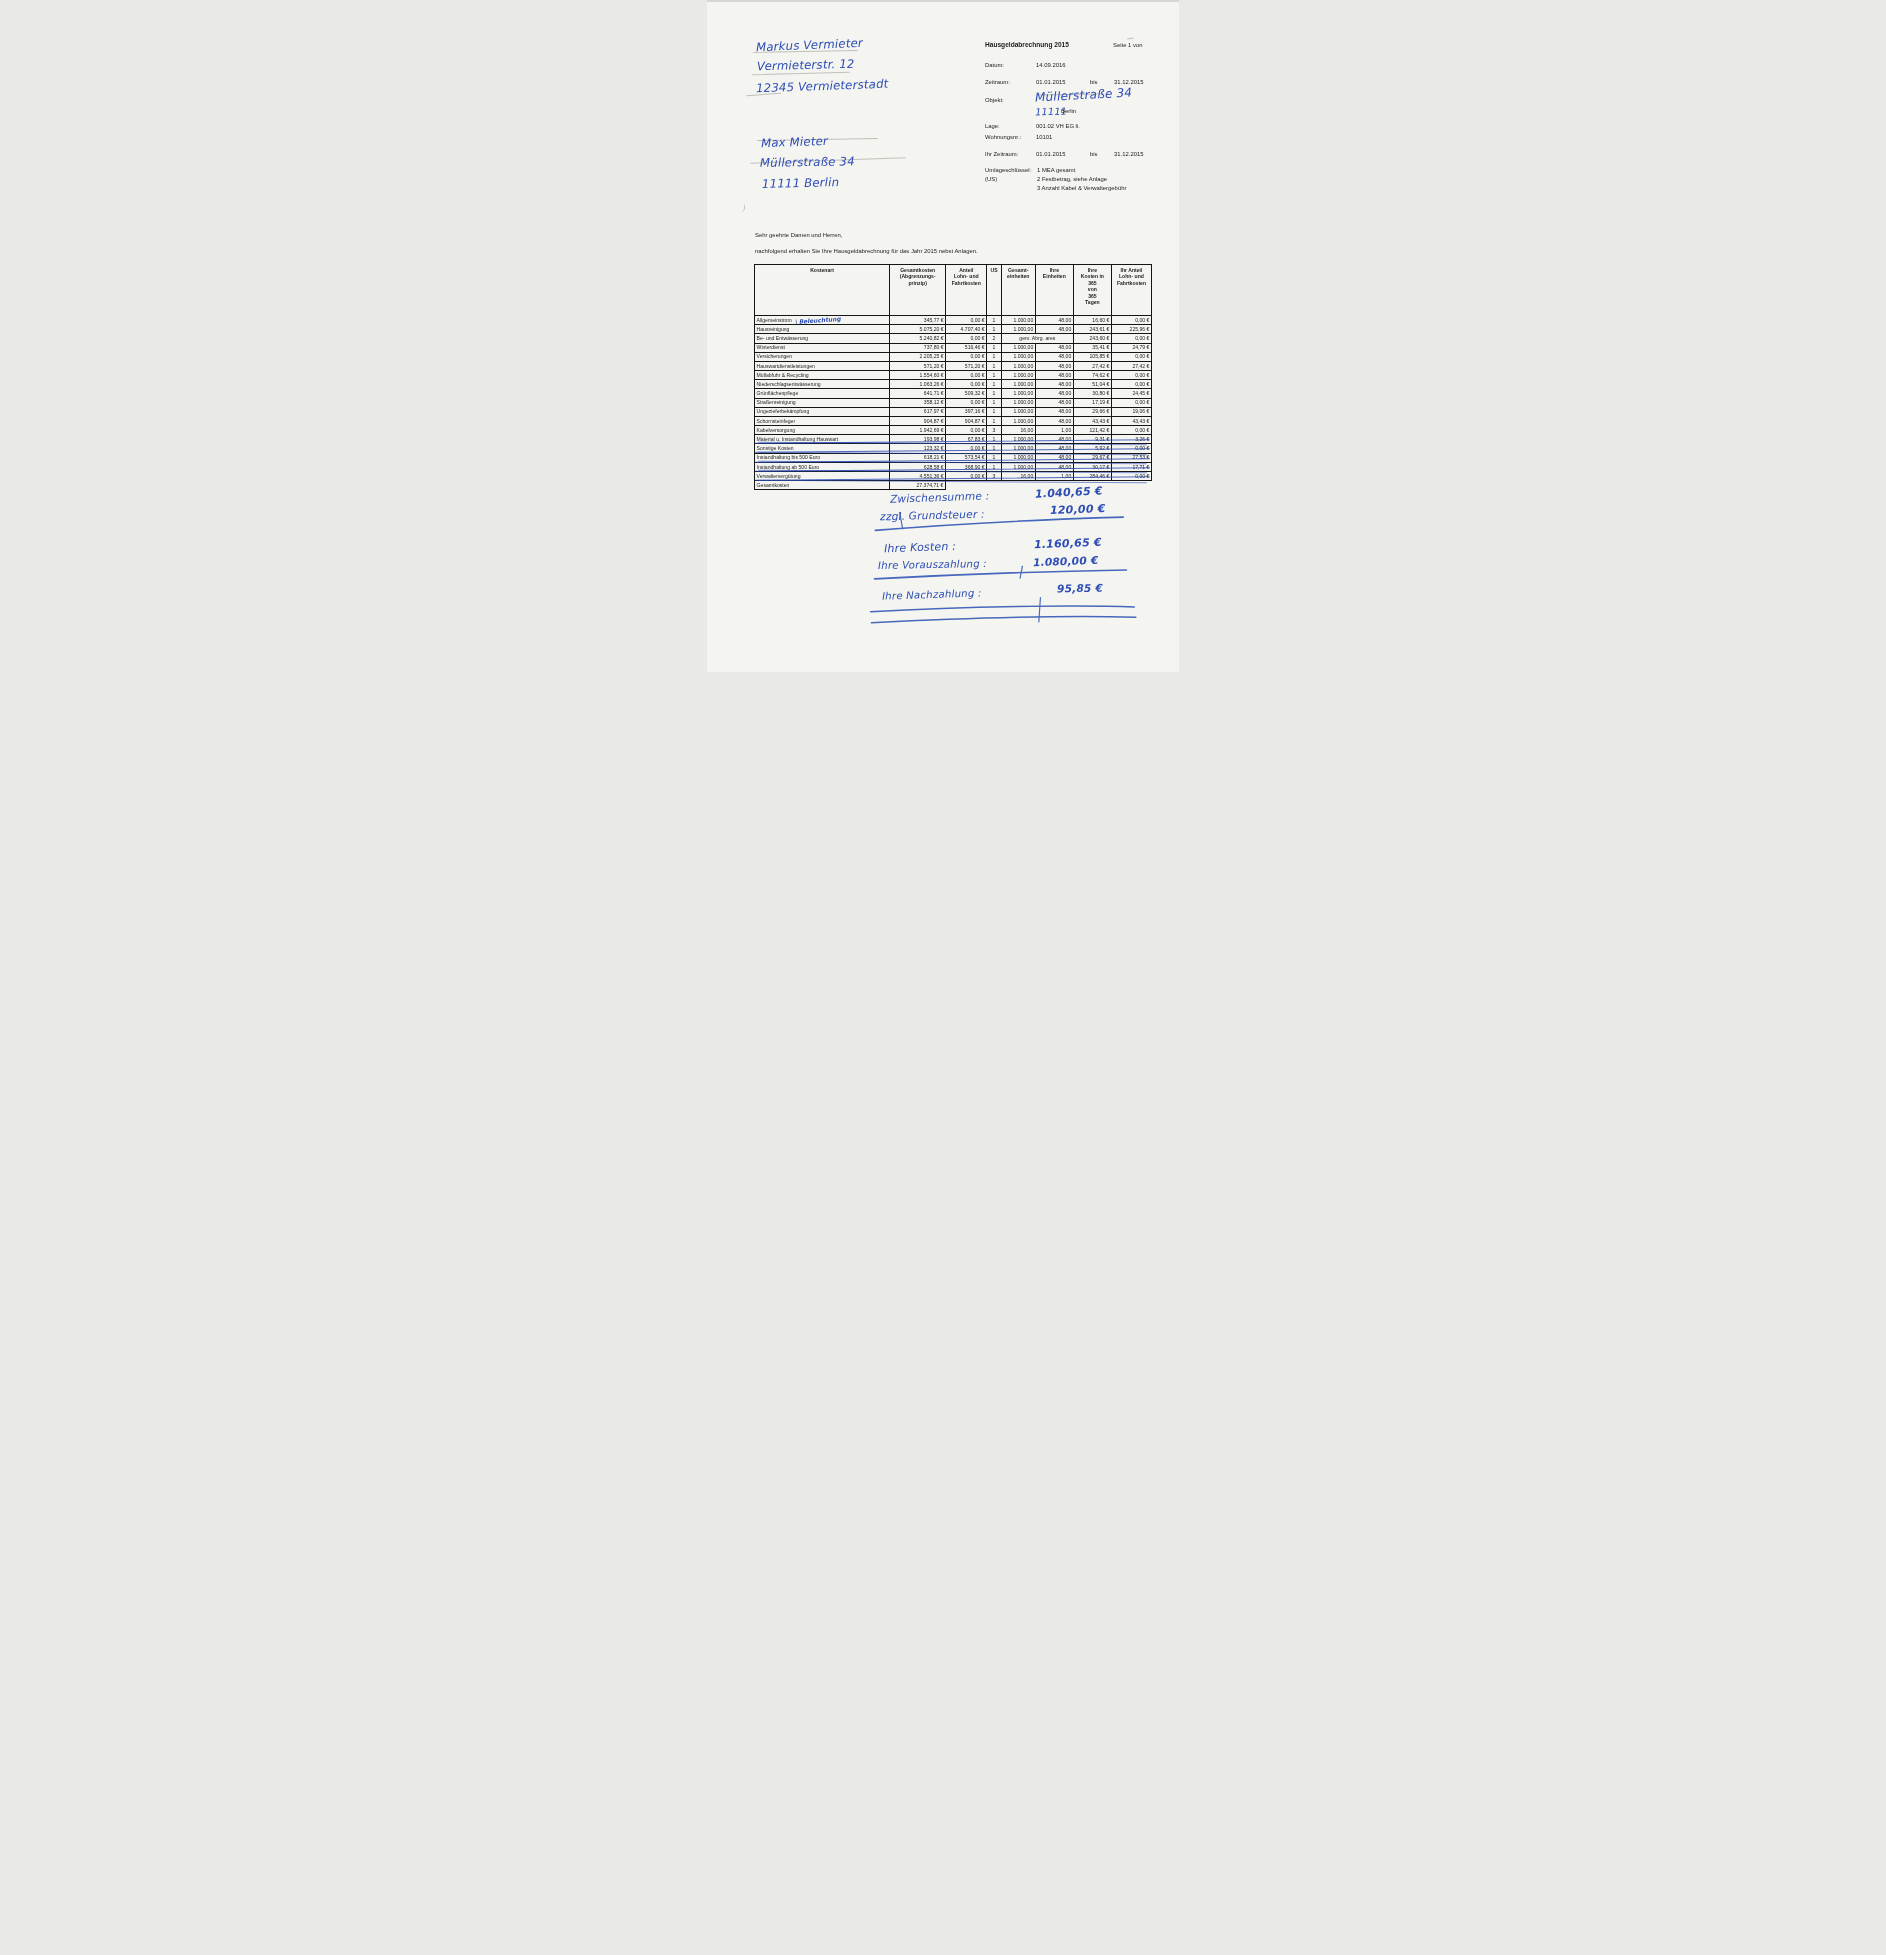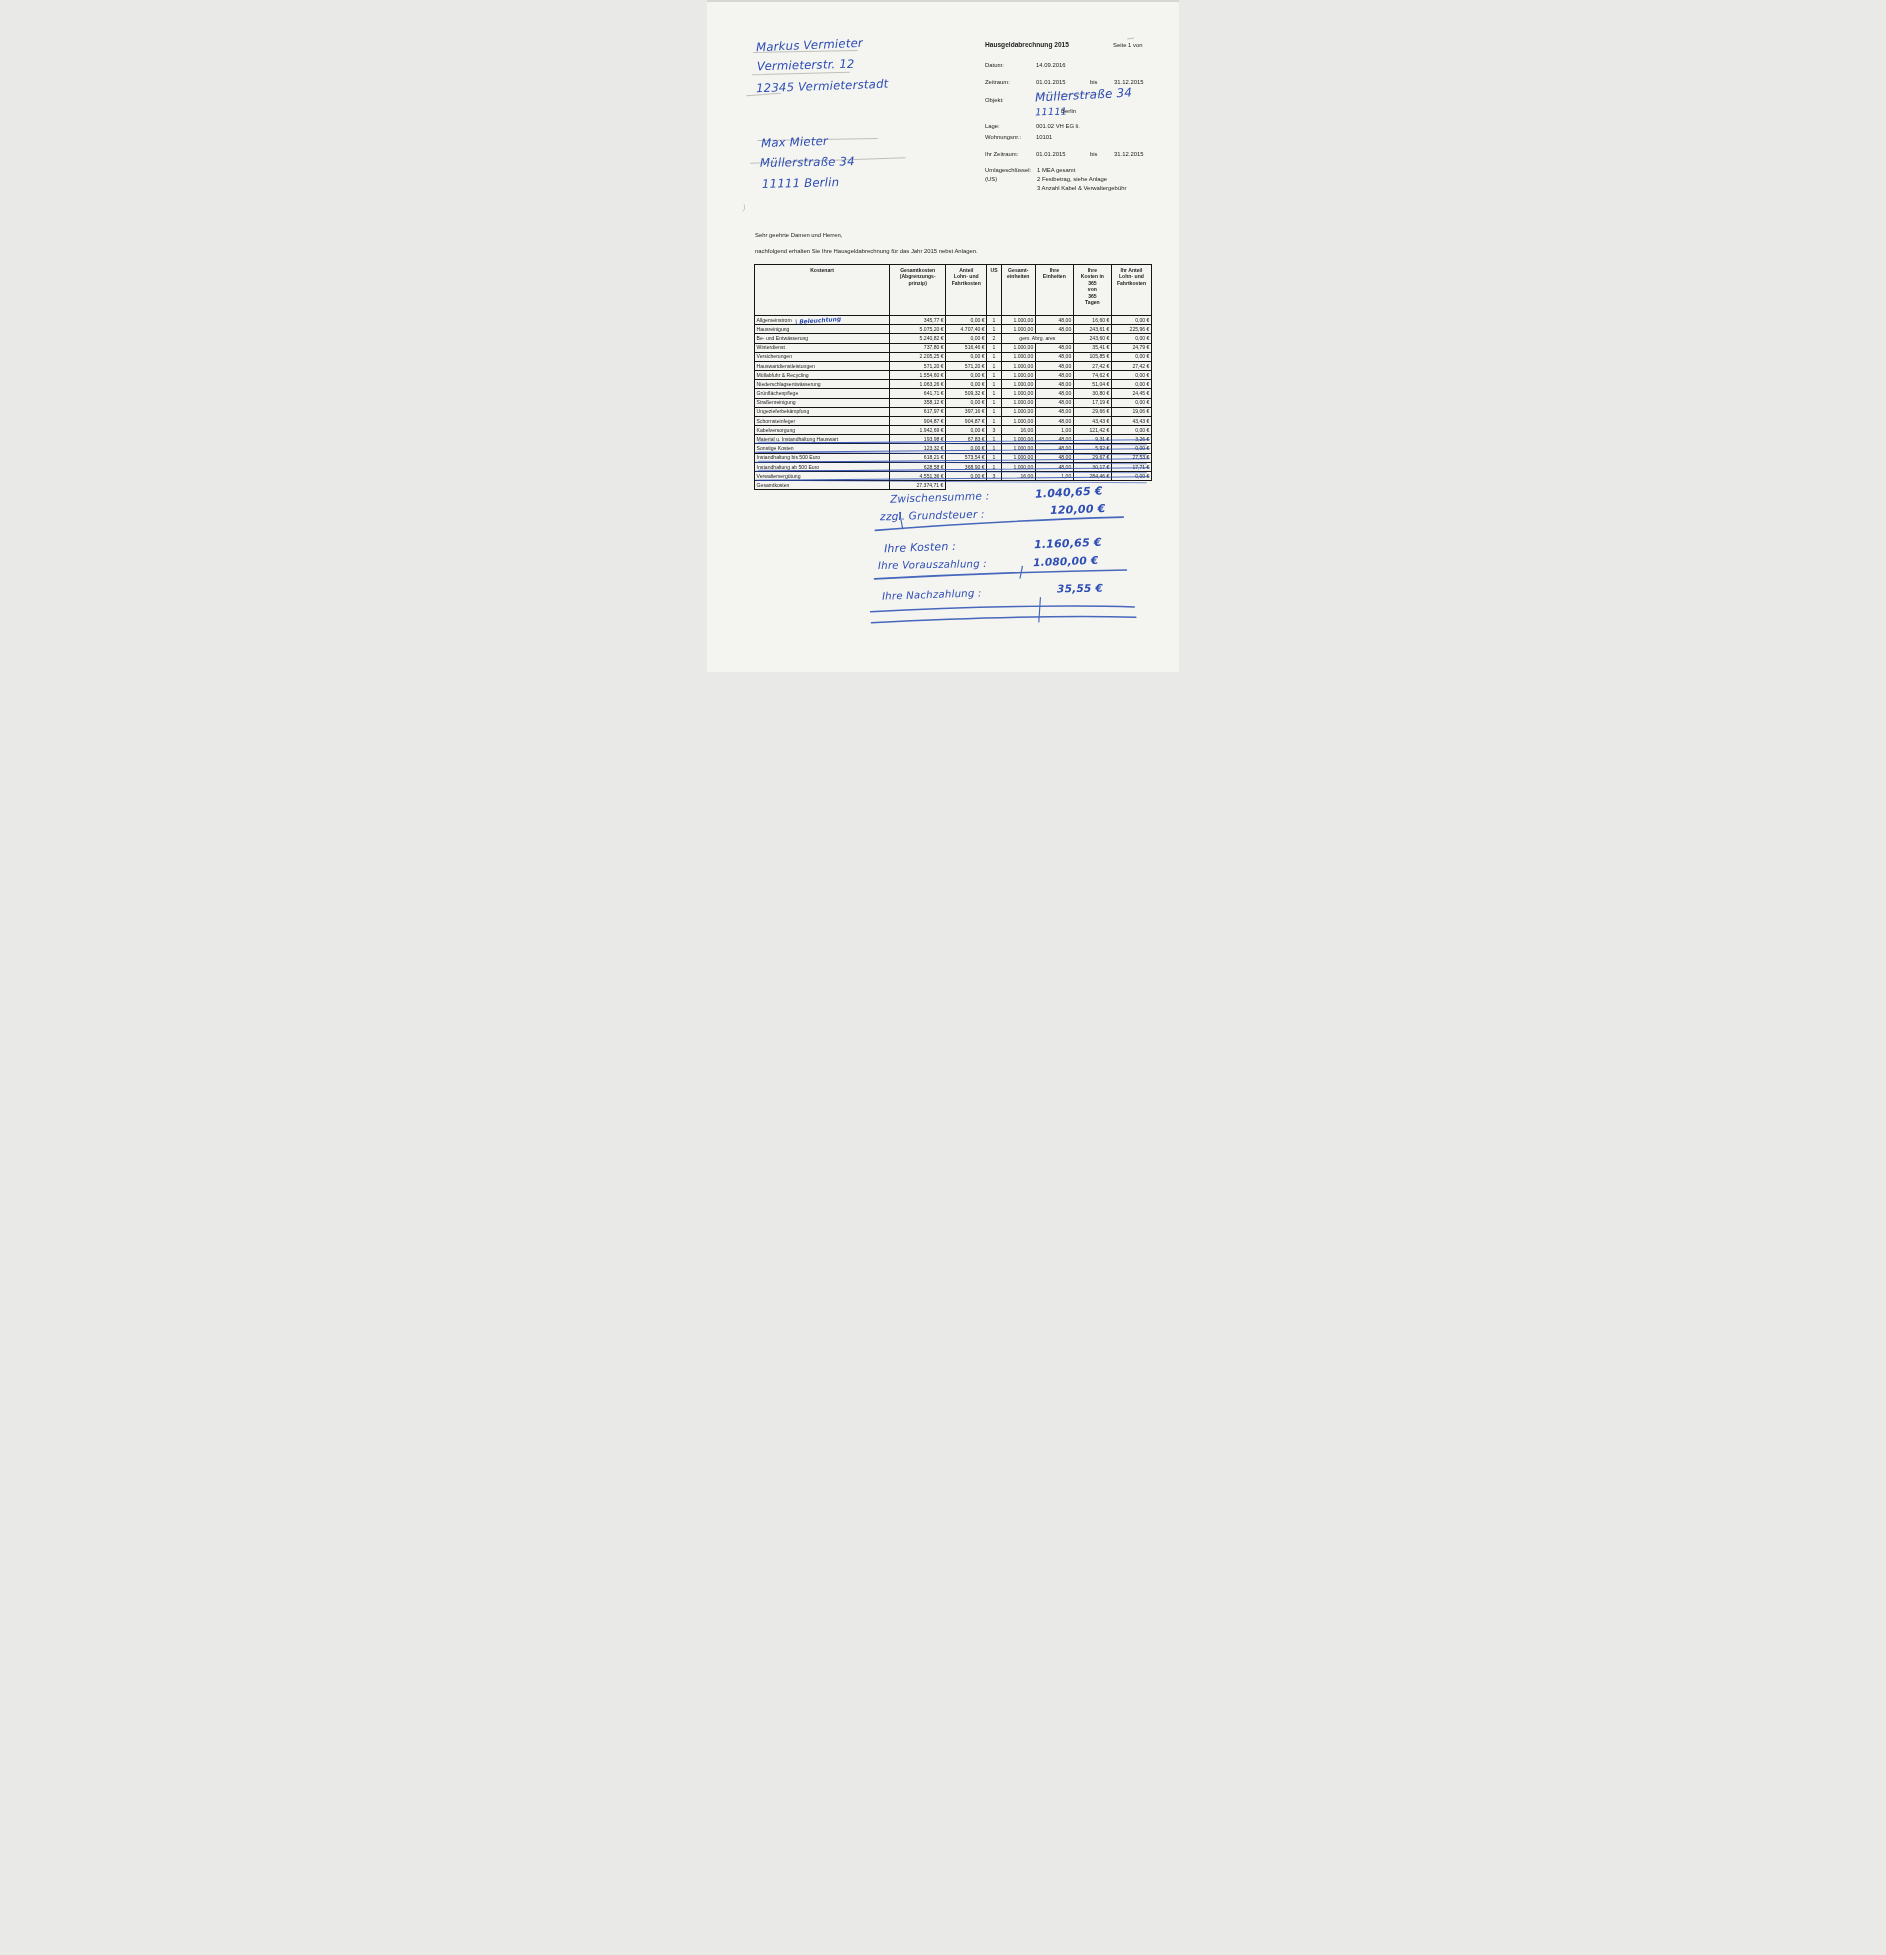--- a/index.html
+++ b/index.html
@@ -391,21 +391,21 @@
     <div class="abs hw sum-label" style="left:173px;top:509px;transform:rotate(-1.5deg);">zzgl. Grundsteuer :</div>
     <div class="abs hw sum-value" style="left:343px;top:503px;transform:rotate(-2deg);">120,00 €</div>
 
     <div class="abs hw sum-label" style="left:177px;top:541px;font-size:11px;transform:rotate(-2deg);">Ihre Kosten :</div>
     <div class="abs hw sum-value" style="left:327px;top:537px;transform:rotate(-2deg);">1.160,65 €</div>
 
     <div class="abs hw sum-label" style="left:171px;top:559px;font-size:10.2px;transform:rotate(-1deg);">Ihre Vorauszahlung :</div>
     <div class="abs hw sum-value" style="left:326px;top:555px;font-size:10.6px;transform:rotate(-2deg);">1.080,00 €</div>
 
     <div class="abs hw sum-label" style="left:175px;top:589px;font-size:10.2px;transform:rotate(-2deg);">Ihre Nachzahlung :</div>
-    <div class="abs hw sum-value" style="left:350px;top:582px;font-size:10.6px;transform:rotate(-1deg);">35,55 €</div>
+    <div class="abs hw sum-value" style="left:350px;top:582px;font-size:10.6px;transform:rotate(-1deg);">95,85 €</div>
   </div>
 
   <svg class="overlay" width="472" height="672" viewBox="0 0 1206 1718">
     <g fill="none" stroke="#2f54b5" stroke-width="4" stroke-linecap="round" opacity="0.88">
       <path d="M 430 1356 C 600 1342, 860 1328, 1064 1322"></path>
       <path d="M 500 1352 L 492 1310" stroke-width="3"></path>
       <path d="M 428 1480 C 650 1468, 900 1460, 1072 1457"></path>
       <path d="M 806 1448 L 800 1478" stroke-width="3"></path>
       <path d="M 418 1564 C 660 1550, 950 1546, 1092 1552"></path>
       <path d="M 420 1592 C 700 1578, 950 1574, 1096 1578"></path>

